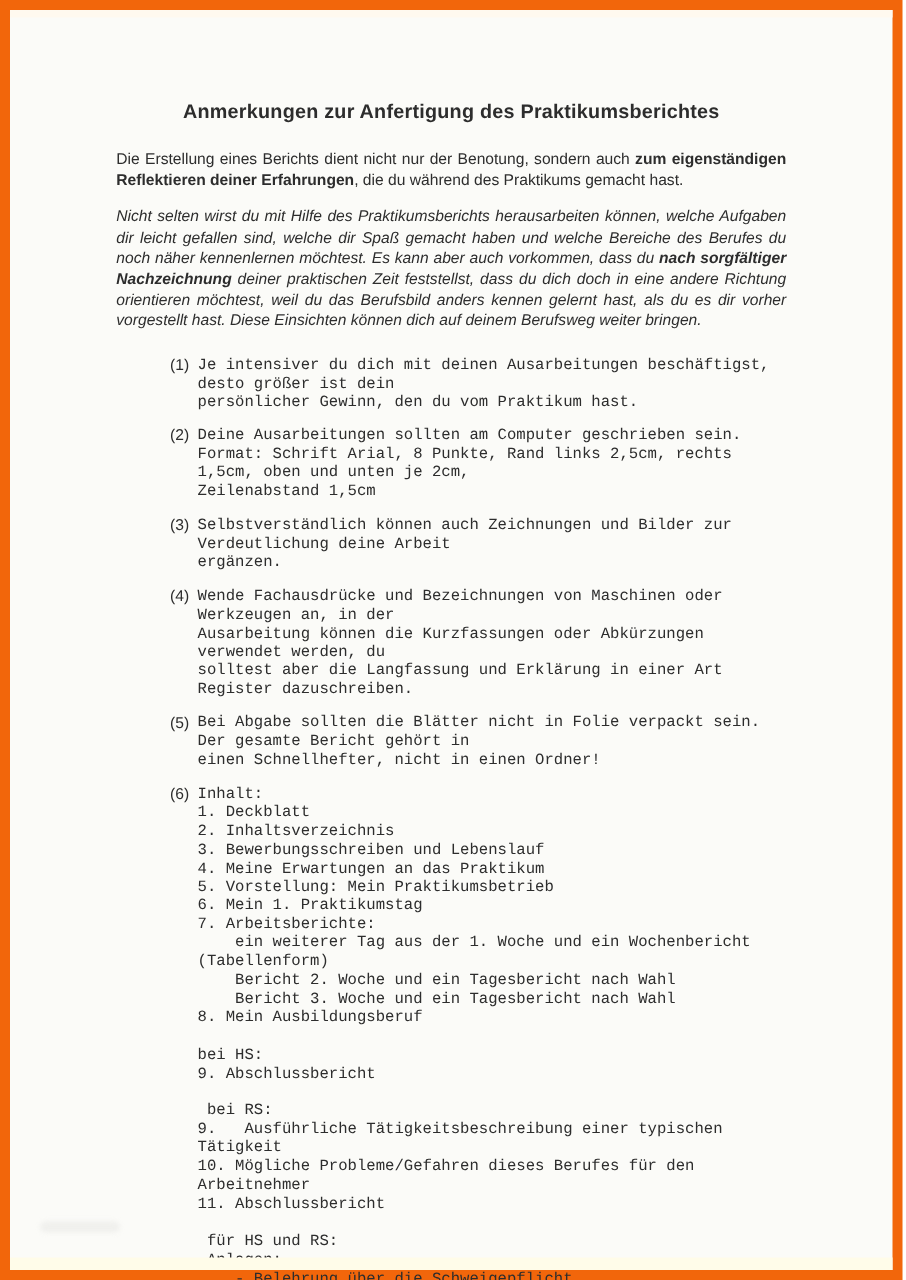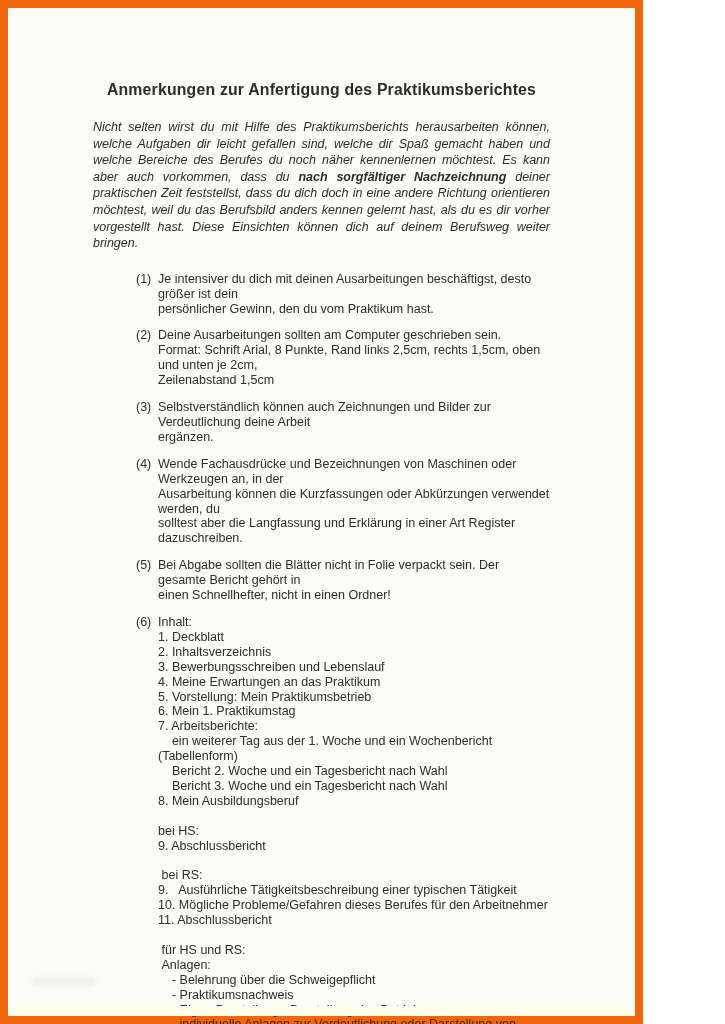--- a/index.html
+++ b/index.html
@@ -5,21 +5,21 @@
   :root { --accent: #F2660B; --paper: #FBFBF8; --ink: #2d2d2d; }
   html, body { margin: 0; padding: 0; }
   body {
     width: 725px; height: 1024px; overflow: hidden;
     background: #ffffff;
     font-family: "Liberation Sans", "DejaVu Sans", sans-serif;
     color: var(--ink);
   }
   .page {
     box-sizing: border-box;
-    width: 643px; height: 1024px;
+    width: 722px; height: 1024px;
     border: 8px solid var(--accent);
     background: var(--paper);
     position: relative;
   }
   .edge-tint-top {
     position: absolute; top: 0; left: 0; right: 0; height: 6px;
     background: #FFF9EF; pointer-events: none;
   }
   .edge-tint-bottom {
     position: absolute; bottom: 0; left: 0; right: 0; height: 10px;
@@ -44,37 +44,39 @@
   .b { font-weight: bold; }
   .items { margin: 0 0 0 43px; }
   .item { display: flex; margin-bottom: 12px; }
   .item-marker {
     flex: none; width: 22px;
     font-size: 12.5px; line-height: 14.9px;
   }
   .item-body {
     font-size: 12.5px; line-height: 14.9px;
     white-space: pre-wrap;
+    font-family: Liberation Mono, monospace;
   }
   .watermark-smudge {
     position: absolute; left: 24px; bottom: 30px;
     width: 64px; height: 9px;
     background: #e7e7e4; border-radius: 5px;
     filter: blur(2px); opacity: 0.55;
   }
 </style>
 </head>
 <body>
 
 <div class="page">
   <div class="edge-tint-top"></div>
 
   <div class="content">
     <h1 class="doc-title">Anmerkungen zur Anfertigung des Praktikumsberichtes</h1>
 
+    <p class="intro"><span>Die Erstellung eines Berichts dient nicht nur der Benotung, sondern auch </span><span class="b">zum eigenständigen Reflektieren deiner Erfahrungen</span><span>, die du während des Praktikums gemacht hast.</span></p>
 
     <p class="intro second"><span>Nicht selten wirst du mit Hilfe des Praktikumsberichts herausarbeiten können, welche Aufgaben dir leicht gefallen sind, welche dir Spaß gemacht haben und welche Bereiche des Berufes du noch näher kennenlernen möchtest. Es kann aber auch vorkommen, dass du </span><span class="b">nach sorgfältiger Nachzeichnung</span><span> deiner praktischen Zeit feststellst, dass du dich doch in eine andere Richtung orientieren möchtest, weil du das Berufsbild anders kennen gelernt hast, als du es dir vorher vorgestellt hast. Diese Einsichten können dich auf deinem Berufsweg weiter bringen.</span></p>
 
     <div class="items">
 
       <div class="item">
         <span class="item-marker">(1)</span>
         <div class="item-body">Je intensiver du dich mit deinen Ausarbeitungen beschäftigst, desto größer ist dein
 persönlicher Gewinn, den du vom Praktikum hast.</div>
       </div>

